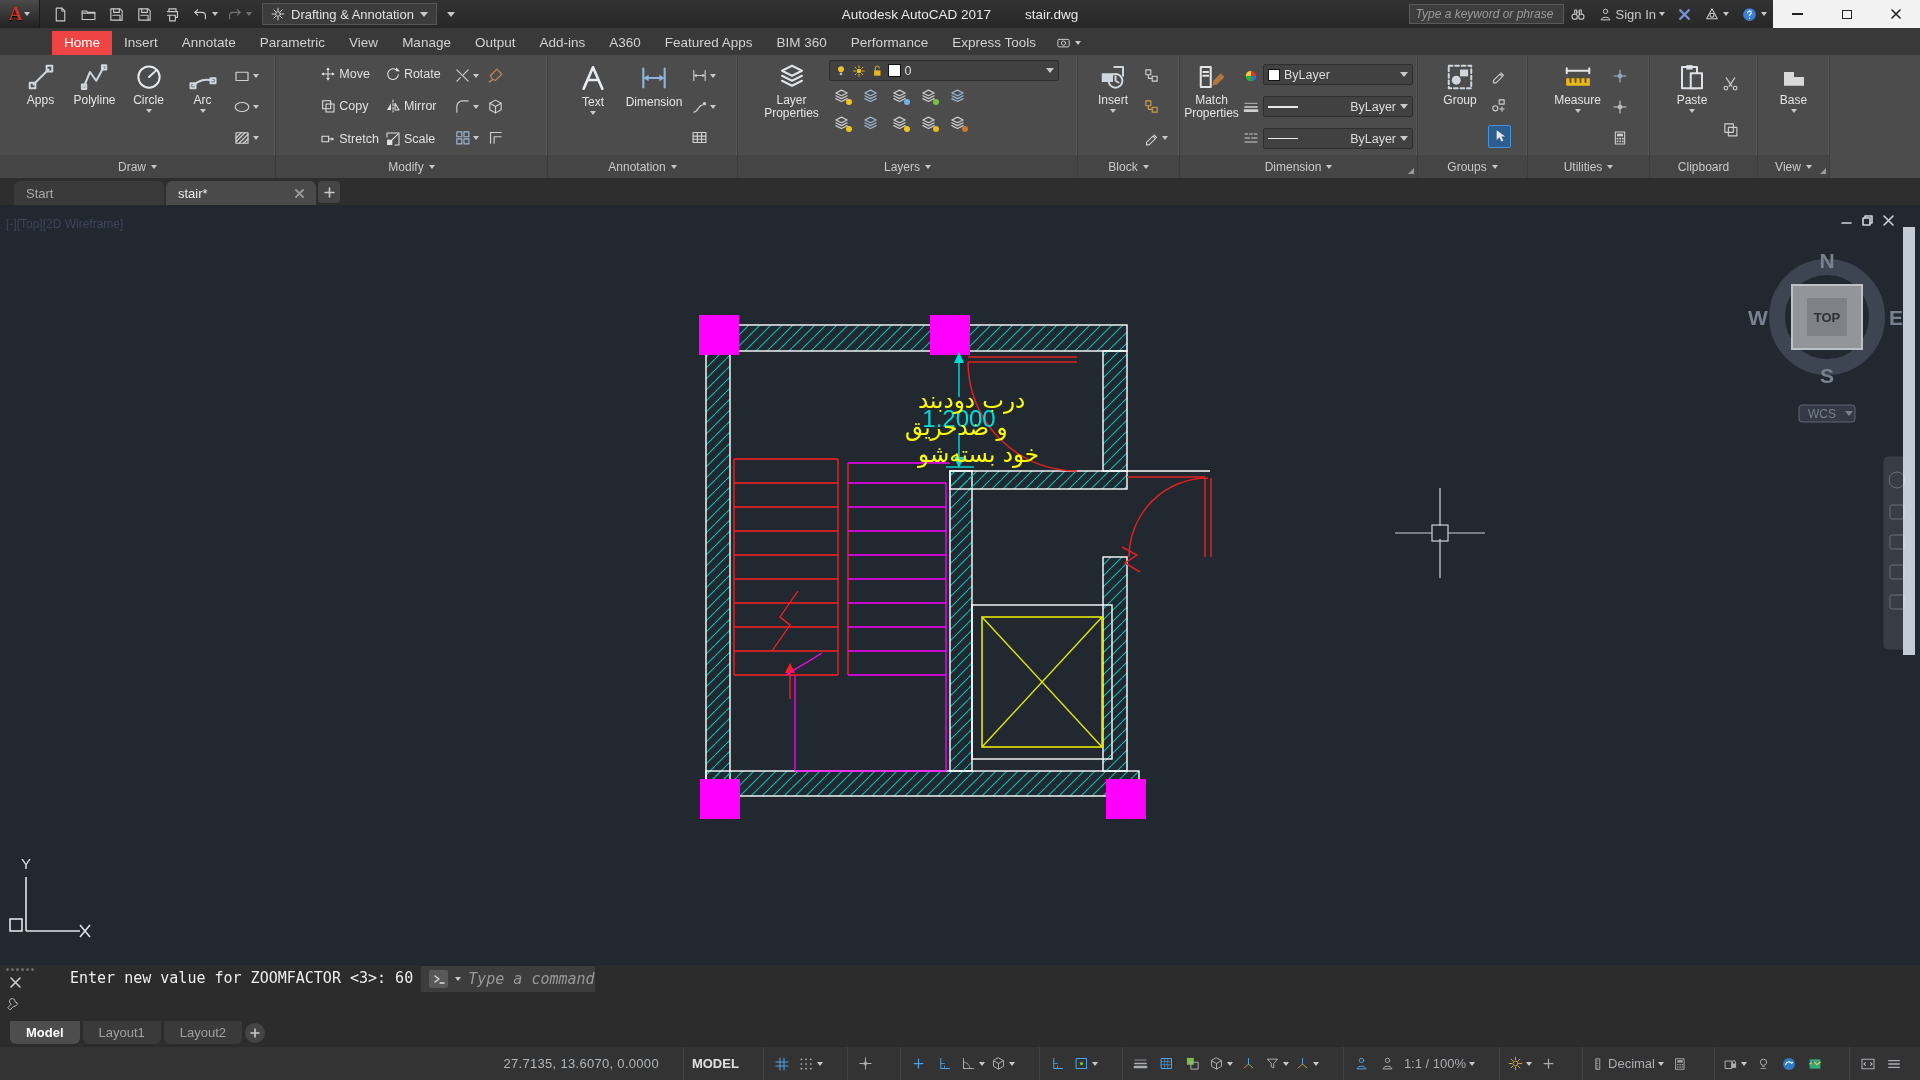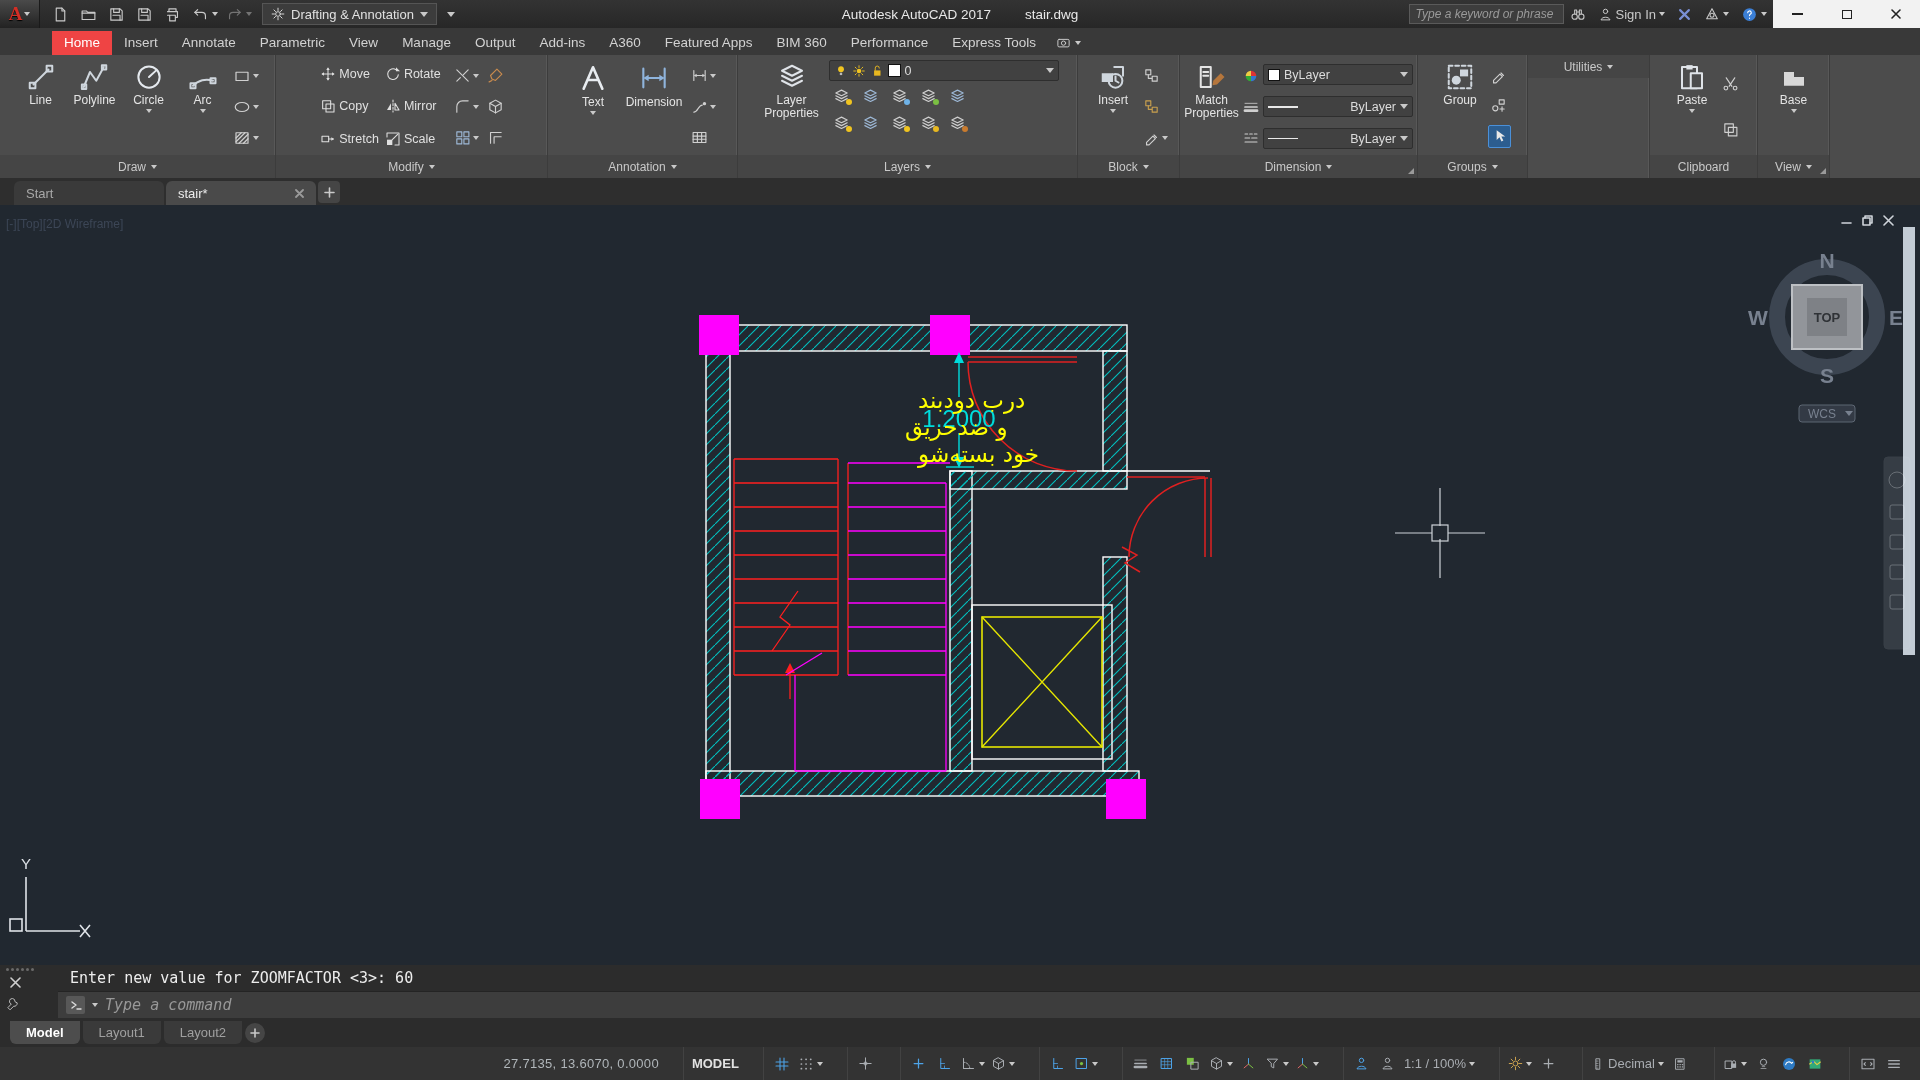--- a/index.html
+++ b/index.html
@@ -70,23 +70,23 @@
   .vpwin { position:absolute; right:26px; top:10px; display:flex; gap:10px; align-items:center; }
   .vpwin span { color:#cfd4da; display:flex; }
 
   
   .cmd { position:absolute; left:0; top:965px; width:1920px; height:53px; background:#2c2c2c; display:flex; }
   .cmd-gutter { width:58px; position:relative; background:#2c2c2c; }
   .grip { position:absolute; left:6px; top:3px; display:flex; gap:2px; }
   .grip i { width:3px; height:3px; background:#6a6a6a; border-radius:50%; display:block; }
   .gut-x { position:absolute; left:10px; top:12px; color:#cfcfcf; cursor:pointer; }
   .gut-wrench { position:absolute; left:6px; top:32px; color:#b9b9b9; cursor:pointer; }
-  .cmd-rows { flex:1; display:flex; flex-direction:column; }
+  .cmd-rows { flex:1; display:flex; flex-direction:row; }
   .cmd-hist { height:26px; display:flex; align-items:center; color:#ededed; font-family:"DejaVu Sans Mono", monospace; font-size:15px; padding-left:12px; }
-  .cmd-input { height:27px; background:#3d3d3d; border-top:1px solid #242424; display:flex; align-items:center; gap:7px; padding-left:8px; }
+  .cmd-input { height:27px; background:#3d3d3d; border-top:1px solid #242424; display:flex; align-items:center; gap:7px; padding-left:8px;margin-left:8px; }
   .prompt-chip { width:19px; height:18px; background:#585858; border-radius:2px; display:flex; align-items:center; justify-content:center; color:#dcdcdc; }
   .cmd-ph { color:#989898; font-style:italic; font-family:"DejaVu Sans Mono", monospace; font-size:15px; }
 
   
   .ltabs { position:absolute; left:0; top:1018px; width:1920px; height:29px; background:#2c2c2c; display:flex; align-items:center; padding-left:10px; gap:3px; }
   .ltab { height:23px; padding:0 16px; display:flex; align-items:center; font-size:13px; border-radius:0 0 6px 6px; cursor:pointer; }
   .ltab.active { background:#4d4d4d; color:#fff; font-weight:bold; }
   .ltab.inactive { background:#3a3a3a; color:#a0a0a0; }
   .lplus { width:20px; height:20px; border-radius:50%; background:#454545; color:#c9c9c9; display:flex; align-items:center; justify-content:center; cursor:pointer; }
 
@@ -549,21 +549,21 @@
   </div>
 
   <div class="rbody">
 
     <div class="panel" style="width:276px">
       <div class="pcontent">
         <div class="bigbtn">
           <svg class="ic" width="30" height="30" style="color:#cfd6dd">
               <use href="#lineic"></use>
             </svg>
-          <span class="blabel">Line</span>
+          <span class="blabel">Apps</span>
         </div>
         <div class="bigbtn">
           <svg class="ic" width="30" height="30" style="color:#cfd6dd">
               <use href="#pline"></use>
             </svg>
           <span class="blabel">Polyline</span>
         </div>
         <div class="bigbtn">
           <svg class="ic" width="30" height="30" style="color:#e5e9ee">
               <use href="#circletool"></use>
@@ -936,20 +936,46 @@
             </span>
         </div>
       </div>
       <div class="plabel">
           <span>Groups</span>
           <i class="dd sm"></i>
         </div>
     </div>
 
     <div class="panel" style="width:122px">
+      <div class="pcontent">
+        <div class="bigbtn" style="width:60px">
+          <svg class="ic" width="32" height="30">
+              <use href="#rulerm"></use>
+            </svg>
+          <span class="blabel">Measure</span>
+          <i class="dd sm"></i>
+        </div>
+        <div class="colstack">
+          <span class="iconbtn">
+              <svg class="ic" width="16" height="16" style="color:#9db8d6">
+                <use href="#idpoint"></use>
+              </svg>
+            </span>
+          <span class="iconbtn">
+              <svg class="ic" width="16" height="16">
+                <use href="#idpoint"></use>
+              </svg>
+            </span>
+          <span class="iconbtn">
+              <svg class="ic" width="16" height="16">
+                <use href="#calc"></use>
+              </svg>
+            </span>
+        </div>
+      </div>
       <div class="plabel">
           <span>Utilities</span>
           <i class="dd sm"></i>
         </div>
     </div>
 
     <div class="panel" style="width:108px">
       <div class="pcontent">
         <div class="bigbtn">
           <svg class="ic" width="30" height="30" style="color:#dfe3e8">

